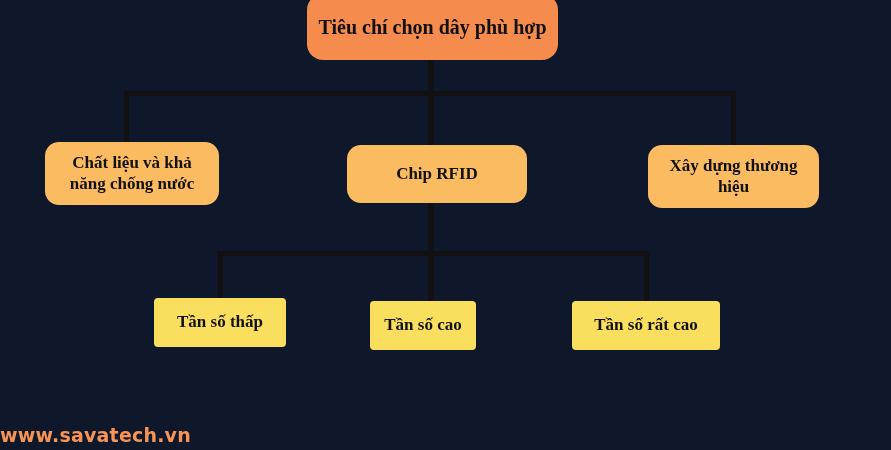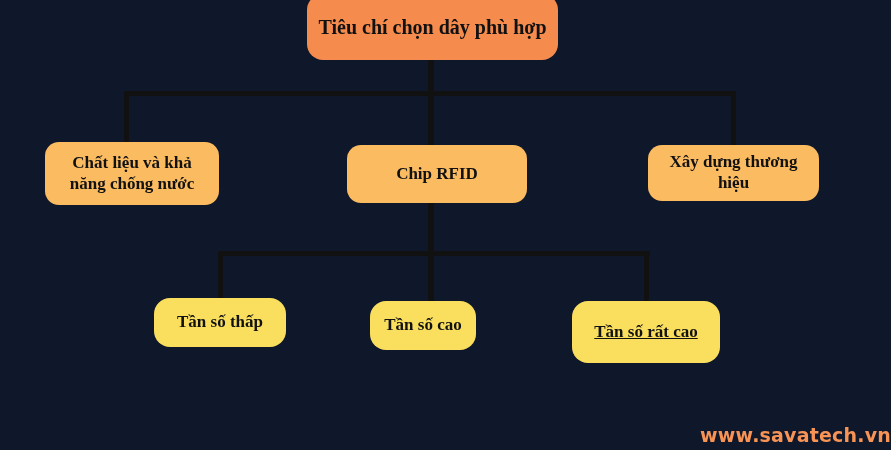--- a/index.html
+++ b/index.html
@@ -42,39 +42,39 @@
     font-size: 20px;
     border-radius: 16px;
   }
   .node.level2 {
     background: #FBBB61;
     font-size: 17px;
   }
   .node.level3 {
     background: #FADF5F;
     font-size: 17px;
-    border-radius: 16px;
+    border-radius: 4px;
   }
 
   
   #node-root      { left: 307px; top: -6px;  width: 251px; height: 66px; }
   #node-material  { left: 45px;  top: 142px; width: 174px; height: 63px; }
   #node-rfid      { left: 347px; top: 145px; width: 180px; height: 58px; }
-  #node-branding  { left: 648px; top: 145px; width: 171px; height: 56px; }
+  #node-branding  { left: 648px; top: 145px; width: 171px; height: 63px; }
   #node-lowfreq   { left: 154px; top: 298px; width: 132px; height: 49px; }
   #node-highfreq  { left: 370px; top: 301px; width: 106px; height: 49px; }
-  #node-vhighfreq { left: 572px; top: 301px; width: 148px; height: 62px; text-decoration: underline; }
+  #node-vhighfreq { left: 572px; top: 301px; width: 148px; height: 49px; }
 
   
   #footer {
     position: absolute;
     left: 0;
     top: 424px;
     width: 891px;
-    text-align: right;
+    text-align: left;
     color: #F79455;
     font-family: "DejaVu Sans", "Liberation Sans", sans-serif;
     font-size: 19px;
     font-weight: bold;
     letter-spacing: 0.2px;
   }
 </style>
 </head>
 <body>
 

